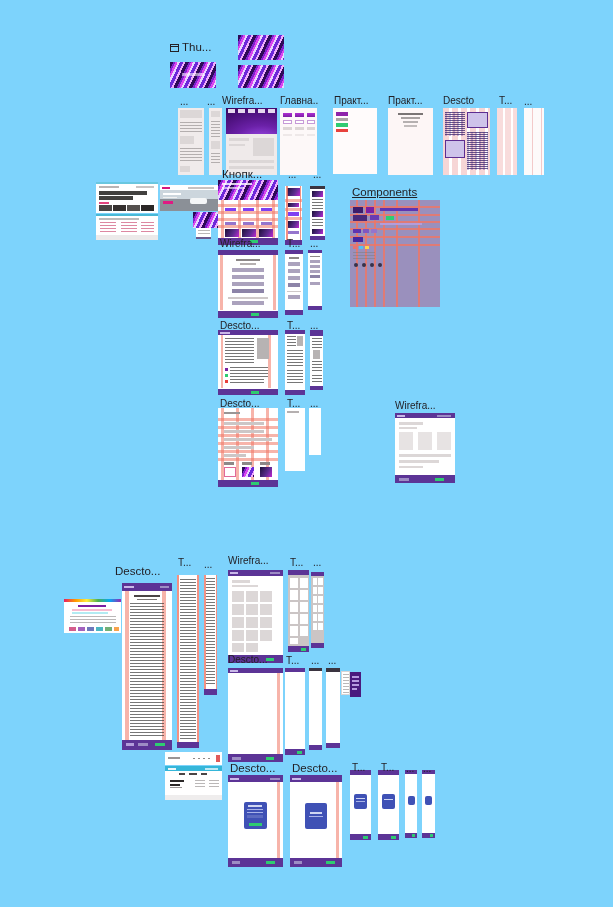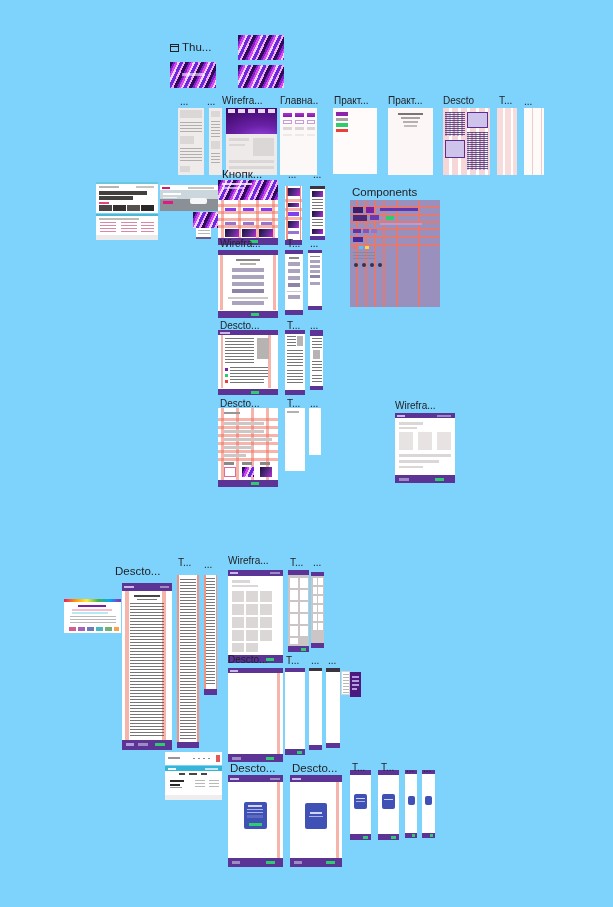--- a/index.html
+++ b/index.html
@@ -193,21 +193,21 @@
   <div class="frame" style="left:310px;top:186px;width:15px;height:54px;">
     <div class="abs darkbar" style="left:0;top:0;width:15px;height:3px;"></div>
     <div class="abs darkgrad" style="left:2px;top:5px;width:11px;height:6px;"></div>
     <div class="abs tx" style="left:2px;top:13px;width:11px;height:10px;"></div>
     <div class="abs darkgrad" style="left:2px;top:25px;width:11px;height:6px;"></div>
     <div class="abs tx" style="left:2px;top:33px;width:11px;height:8px;"></div>
     <div class="abs darkgrad" style="left:2px;top:43px;width:11px;height:5px;"></div>
     <div class="abs pbar" style="left:0;top:50px;width:15px;height:4px;"></div>
   </div>
 
-  <div class="flabel lg" style="left:352px;top:186px;width:80px;">Components</div>
+  <div class="flabel lg" style="left:352px;top:186px;width:80px;text-decoration:underline;">Components</div>
   <div class="frame" style="left:350px;top:200px;width:90px;height:107px;background:#9a90bd;">
     <div class="abs guide2" style="left:6px;top:0;width:2px;height:107px;"></div>
     <div class="abs guide2" style="left:15px;top:0;width:2px;height:107px;"></div>
     <div class="abs guide2" style="left:24px;top:0;width:2px;height:107px;"></div>
     <div class="abs guide2" style="left:33px;top:0;width:2px;height:107px;"></div>
     <div class="abs guide2" style="left:46px;top:0;width:2px;height:107px;"></div>
     <div class="abs guide2" style="left:68px;top:0;width:2px;height:107px;"></div>
     <div class="abs guide2" style="left:0;top:6px;width:90px;height:1.5px;"></div>
     <div class="abs guide2" style="left:0;top:14px;width:90px;height:1.5px;"></div>
     <div class="abs guide2" style="left:0;top:21px;width:90px;height:1.5px;"></div>

